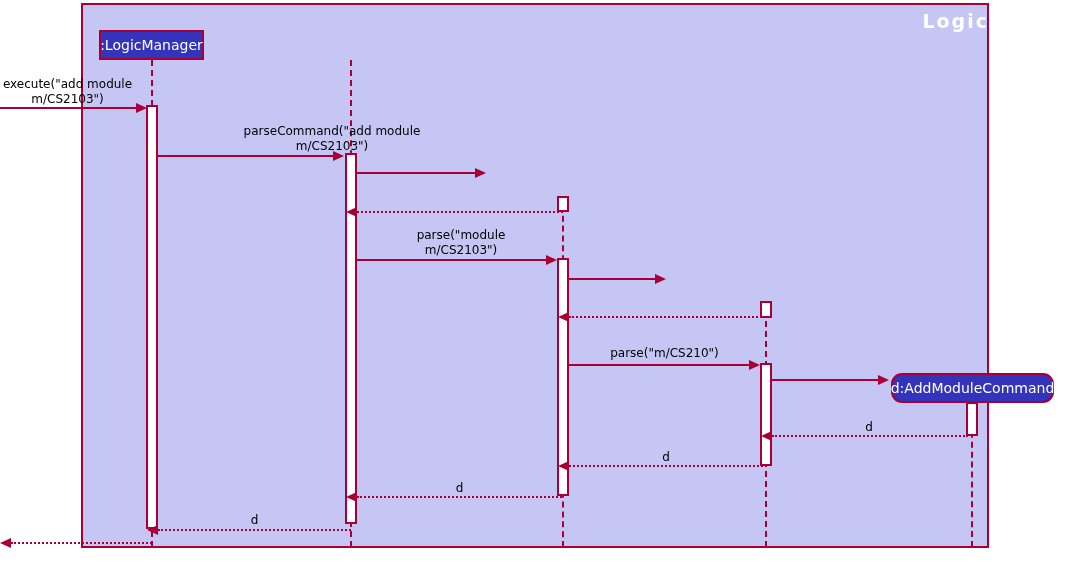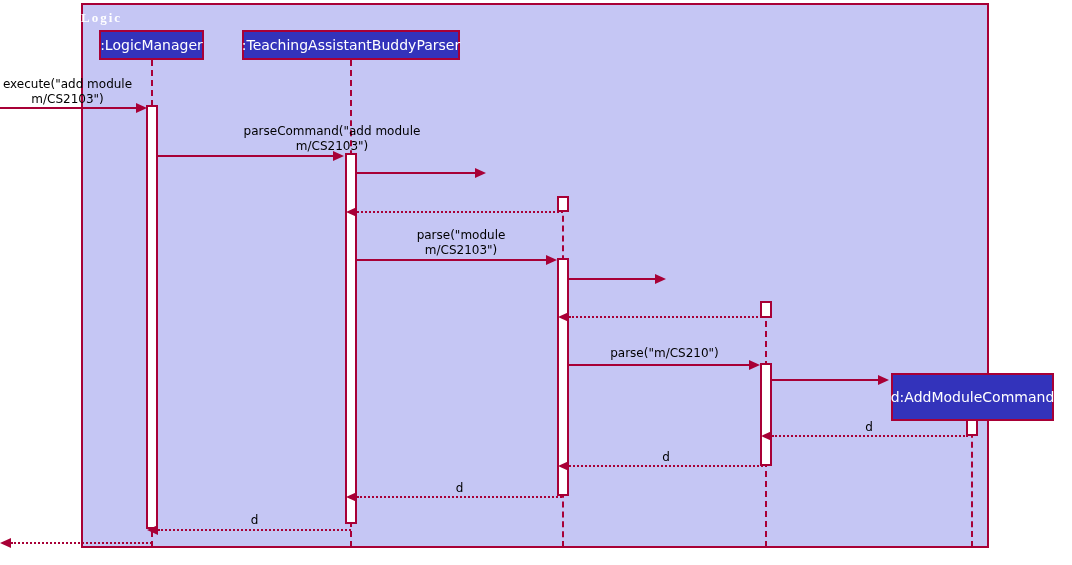--- a/index.html
+++ b/index.html
@@ -18,26 +18,25 @@
   
   .frame {
     position: absolute;
     background: #c5c6f4;
     border: 2px solid #a80036;
     box-sizing: border-box;
   }
   .frame-title {
     position: absolute;
     color: #ffffff;
-    font-size: 13px;
+    font-size: 19px;
     font-weight: bold;
     letter-spacing: 2px;
     white-space: nowrap;
-    text-align: left;
-    font-family: Liberation Serif, serif;
+    text-align: right;
   }
   
   .lifeline {
     position: absolute;
     width: 0;
     border-left: 2px dashed #a80036;
     box-sizing: border-box;
   }
   
   .participant {
@@ -117,27 +116,24 @@
 
   <div class="activation" style="left:760px; top:301px; width:12px; height:17px;"></div>
   <div class="activation" style="left:760px; top:363px; width:12px; height:103px;"></div>
 
   <div class="activation" style="left:966px; top:402px; width:12px; height:34px;"></div>
 
   <div class="participant" style="left:99px; top:30px; width:105px; height:30px;">
     <span>:LogicManager</span>
   </div>
 
-  <div class="participant" style="left:242px; top:30px; width:218px; height:30px;">
-    <span>:TeachingAssistantBuddyParser</span>
-  </div>
 
 
 
-  <div class="participant" style="left:891px; top:373px; width:163px; height:48px;">
+  <div class="participant" style="left:891px; top:373px; width:163px; height:30px;border-radius:11px;">
     <span>d:AddModuleCommand</span>
   </div>
 
   <div class="msg-label" style="left:0px; top:77px; width:135px; text-align:center;">execute("add module</div>
   <div class="msg-label" style="left:0px; top:92px; width:135px; text-align:center;">m/CS2103")</div>
   <div class="msg-line" style="left:0px; top:107px; width:140px;"></div>
   <div class="arrow-head arrow-right" style="left:136px; top:103px;"></div>
 
   <div class="msg-label" style="left:158px; top:124px; width:348px; text-align:center;">parseCommand("add module</div>
   <div class="msg-label" style="left:158px; top:139px; width:348px; text-align:center;">m/CS2103")</div>

